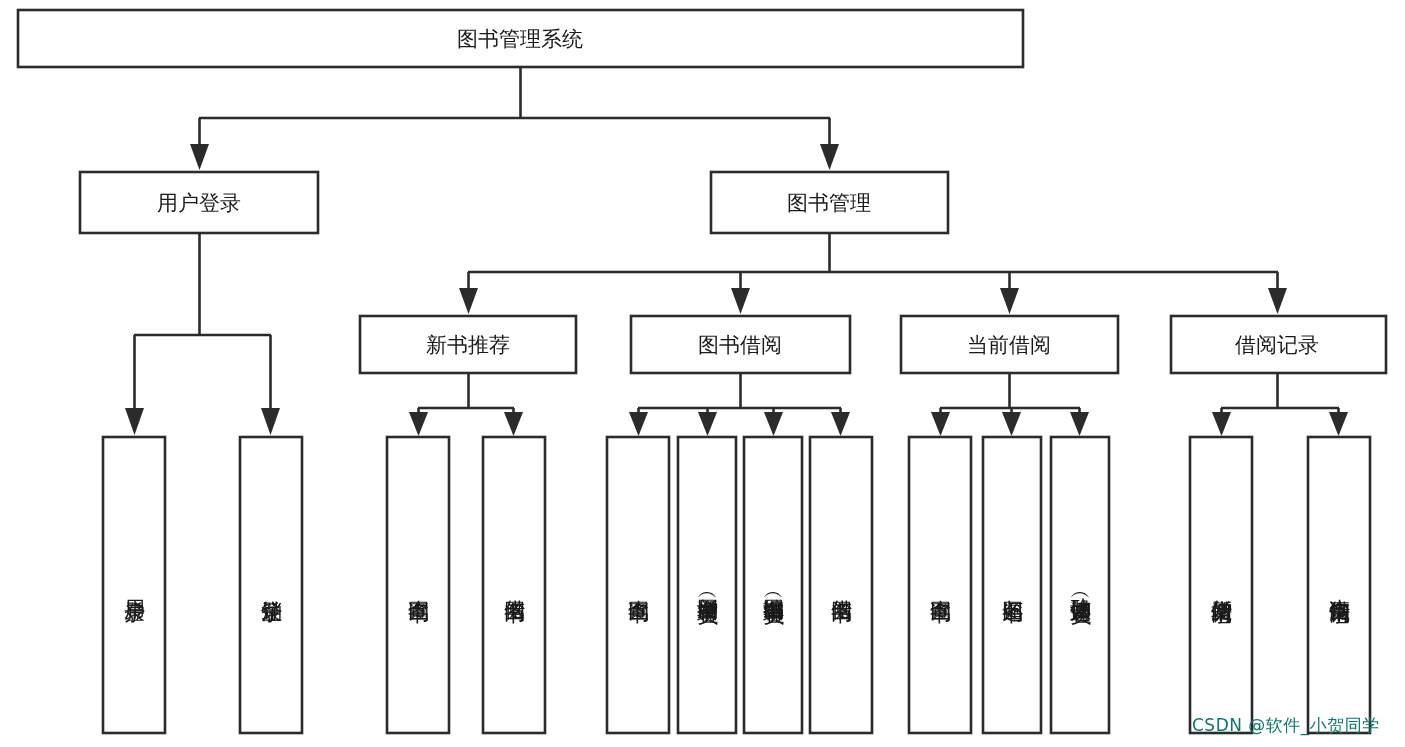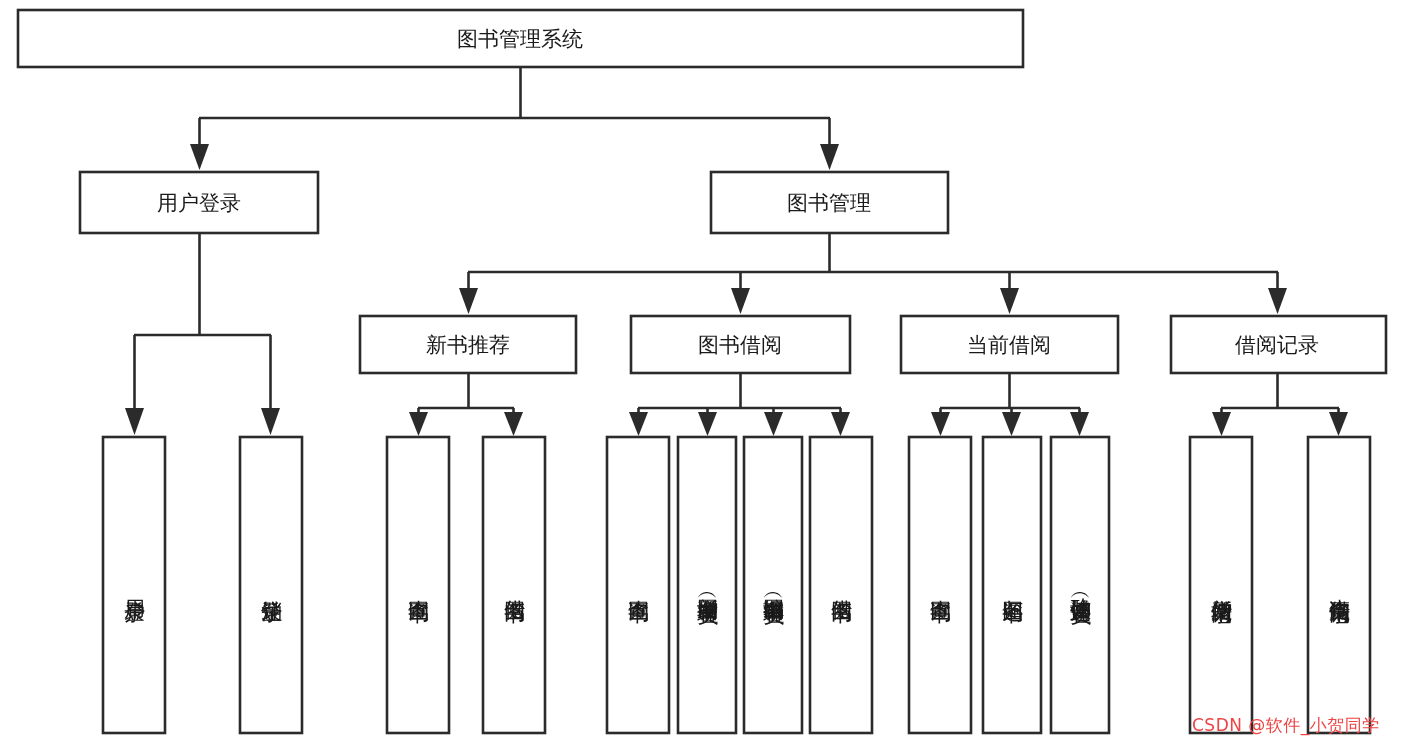--- a/index.html
+++ b/index.html
@@ -63,21 +63,21 @@
     align-items: center;
     justify-content: center;
     text-align: center;
     white-space: nowrap;
     pointer-events: none;
   }
   .watermark {
     position: absolute;
     font-family: "DejaVu Sans", "Liberation Sans", sans-serif;
     font-size: 17px;
-    color: #ef4444;
+    color: #0f766e;
     white-space: nowrap;
     letter-spacing: 0.5px;
   }
 </style>
 </head>
 <body>
 
 <div id="diagram-root">
 
   <svg class="flow" viewBox="0 0 1405 747" xmlns="http://www.w3.org/2000/svg">

